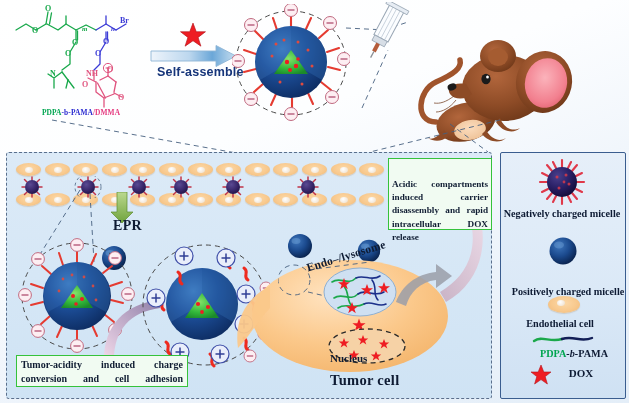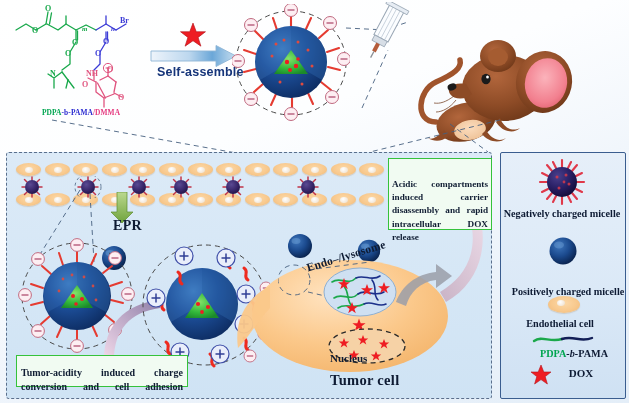--- a/index.html
+++ b/index.html
@@ -40,21 +40,21 @@
      background:linear-gradient(180deg,#e6eff9 0%,#dbe9f7 55%,#cfe1f3 100%);}
   .legTxt{position:absolute;width:100%;text-align:center;font-weight:bold;
      color:#0d1a33;font-size:10.2px;line-height:11.5px;font-family:"Liberation Serif",serif;}
 
   
   .calloutBox{position:absolute;border:1.3px solid #35c23b;background:#f1fbf2;
      font-weight:bold;color:#101d33;font-family:"Liberation Serif",serif;}
   #acidicBox{left:388px;top:158px;width:104px;height:72px;font-size:9.2px;line-height:13.2px;
      padding:19px 3px 0 3px;box-sizing:border-box;text-align:justify;text-align-last:justify;}
   #tumorAcidBox{left:16px;top:355px;width:172px;height:32px;font-size:10px;line-height:14px;
-     padding:10px 4px 0 4px;box-sizing:border-box;text-align:justify;text-align-last:justify;}
+     padding:2px 4px 0 4px;box-sizing:border-box;text-align:justify;text-align-last:justify;}
 
   
   .sceneLbl{position:absolute;font-weight:bold;color:#0e1b33;font-family:"Liberation Serif",serif;}
   #eprLbl{left:113px;top:218px;font-size:14px;letter-spacing:.3px;}
   #endoLbl{left:305px;top:262px;font-size:11.5px;transform:rotate(-17deg);transform-origin:left top;
      letter-spacing:.2px;}
   #nucleusLbl{left:330px;top:352px;font-size:11px;}
   #tumorLbl{left:330px;top:372px;font-size:14.5px;letter-spacing:.3px;}
 
   

